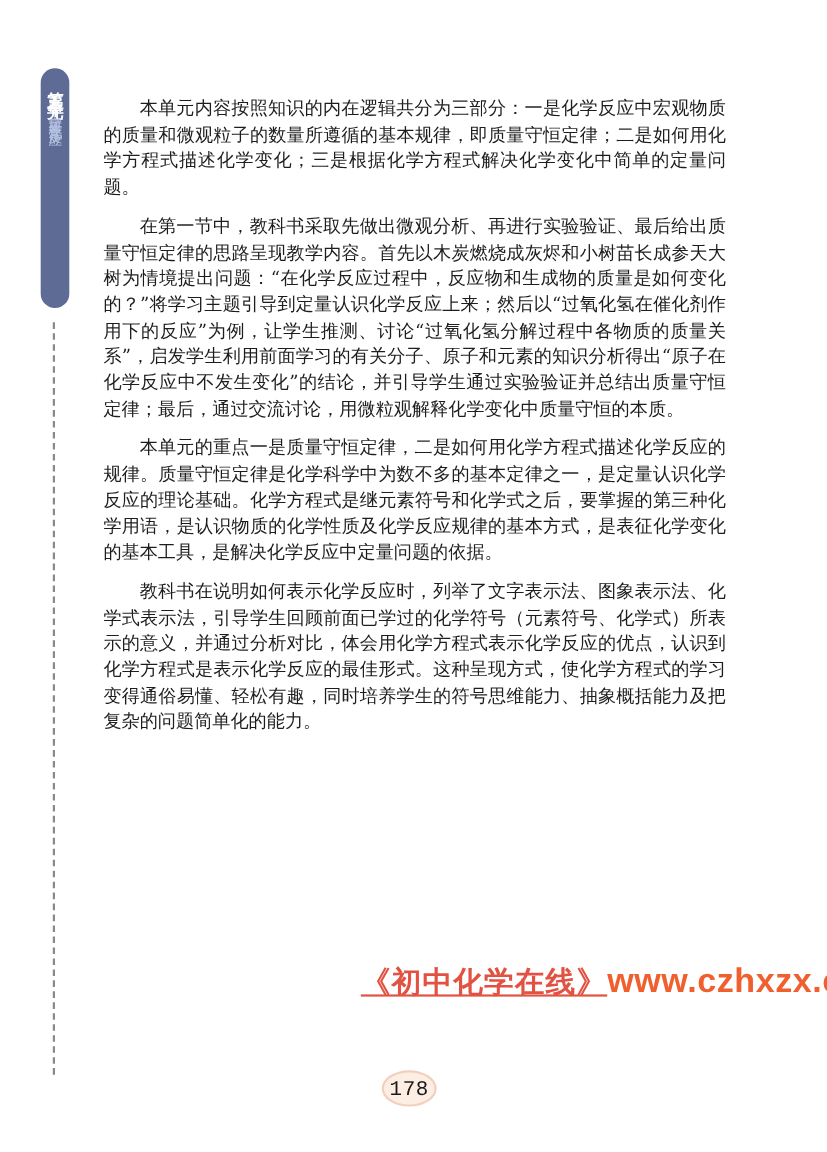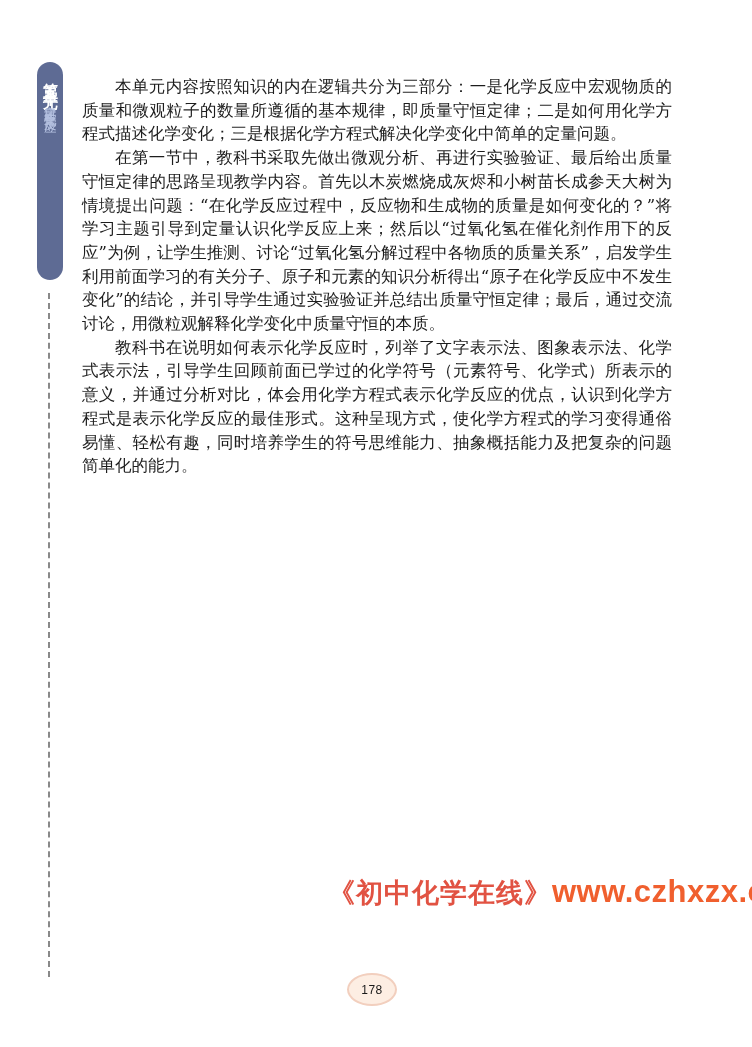--- a/index.html
+++ b/index.html
@@ -30,41 +30,41 @@
     position:absolute;left:48px;top:293px;height:684px;width:0;
     border-left:2px dashed #898989;
   }
 
   
   .content{
     position:absolute;left:82px;top:75px;width:590px;
     font-size:16.5px;line-height:23.7px;color:#1d1d1d;
     text-align:justify;text-justify:inter-ideograph;
   }
-  .content p{margin:0;text-indent:2em;}
+  .content p{margin:12px;text-indent:2em;}
 
   
   .watermark{
     position:absolute;left:328px;top:874px;white-space:nowrap;
     font-weight:bold;opacity:.88;pointer-events:none;
     font-family:"Liberation Sans","DejaVu Sans",sans-serif;
   }
-  .wm-cn{font-size:27px;color:#de3b28;letter-spacing:1px;}
+  .wm-cn{font-size:27px;color:#de3b28;letter-spacing:1px;text-decoration:underline;}
   .wm-url{font-size:31px;color:#ee4a12;letter-spacing:.5px;}
 
   
   .page-number{
     position:absolute;left:347px;top:973px;width:50px;height:33px;
     background:#fdeee3;border:2px solid #f2cfbe;border-radius:50%;
     display:flex;align-items:center;justify-content:center;
     box-sizing:border-box;
   }
   .page-number span{
-    font-family:Liberation Sans, sans-serif;
-    font-size:12px;color:#1a1a1a;letter-spacing:.5px;
+    font-family:Liberation Mono, monospace;
+    font-size:19px;color:#1a1a1a;letter-spacing:.5px;
   }
 </style>
 </head>
 <body>
 
 <div class="page">
 
   <aside>
     <div class="capsule">
       <span class="unit-label">第五单元</span>
@@ -74,20 +74,21 @@
   </aside>
 
   <main class="content">
 
       <p>本单元内容按照知识的内在逻辑共分为三部分：一是化学反应中宏观物质的质量和微观粒子的数量所遵循的基本规律，即质量守恒定律；二是如何用化学方程式描述化学变化；三是根据化学方程式解决化学变化中简单的定量问题。</p>
 
       <p>在第一节中，教科书采取先做出微观分析、再进行实验验证、最后给出质量守恒定律的思路呈现教学内容。首先以木炭燃烧成灰烬和小树苗长成参天大树为情境提出问题：“在化学反应过程中，反应物和生成物的质量是如何变化的？”将学习主题引导到定量认识化学反应上来；然后以“过氧化氢在催化剂作用下的反应”为例，让学生推测、讨论“过氧化氢分解过程中各物质的质量关系”，启发学生利用前面学习的有关分子、原子和元素的知识分析得出“原子在化学反应中不发生变化”的结论，并引导学生通过实验验证并总结出质量守恒定律；最后，通过交流讨论，用微粒观解释化学变化中质量守恒的本质。</p>
 
 
 
+      <p>本单元的重点一是质量守恒定律，二是如何用化学方程式描述化学反应的规律。质量守恒定律是化学科学中为数不多的基本定律之一，是定量认识化学反应的理论基础。化学方程式是继元素符号和化学式之后，要掌握的第三种化学用语，是认识物质的化学性质及化学反应规律的基本方式，是表征化学变化的基本工具，是解决化学反应中定量问题的依据。</p>
 
 
 
       <p>教科书在说明如何表示化学反应时，列举了文字表示法、图象表示法、化学式表示法，引导学生回顾前面已学过的化学符号（元素符号、化学式）所表示的意义，并通过分析对比，体会用化学方程式表示化学反应的优点，认识到化学方程式是表示化学反应的最佳形式。这种呈现方式，使化学方程式的学习变得通俗易懂、轻松有趣，同时培养学生的符号思维能力、抽象概括能力及把复杂的问题简单化的能力。</p>
     </main>
 
   <div class="watermark">
     <span class="wm-cn">《初中化学在线》</span><span class="wm-url">www.czhxzx.com</span>
   </div>
 

